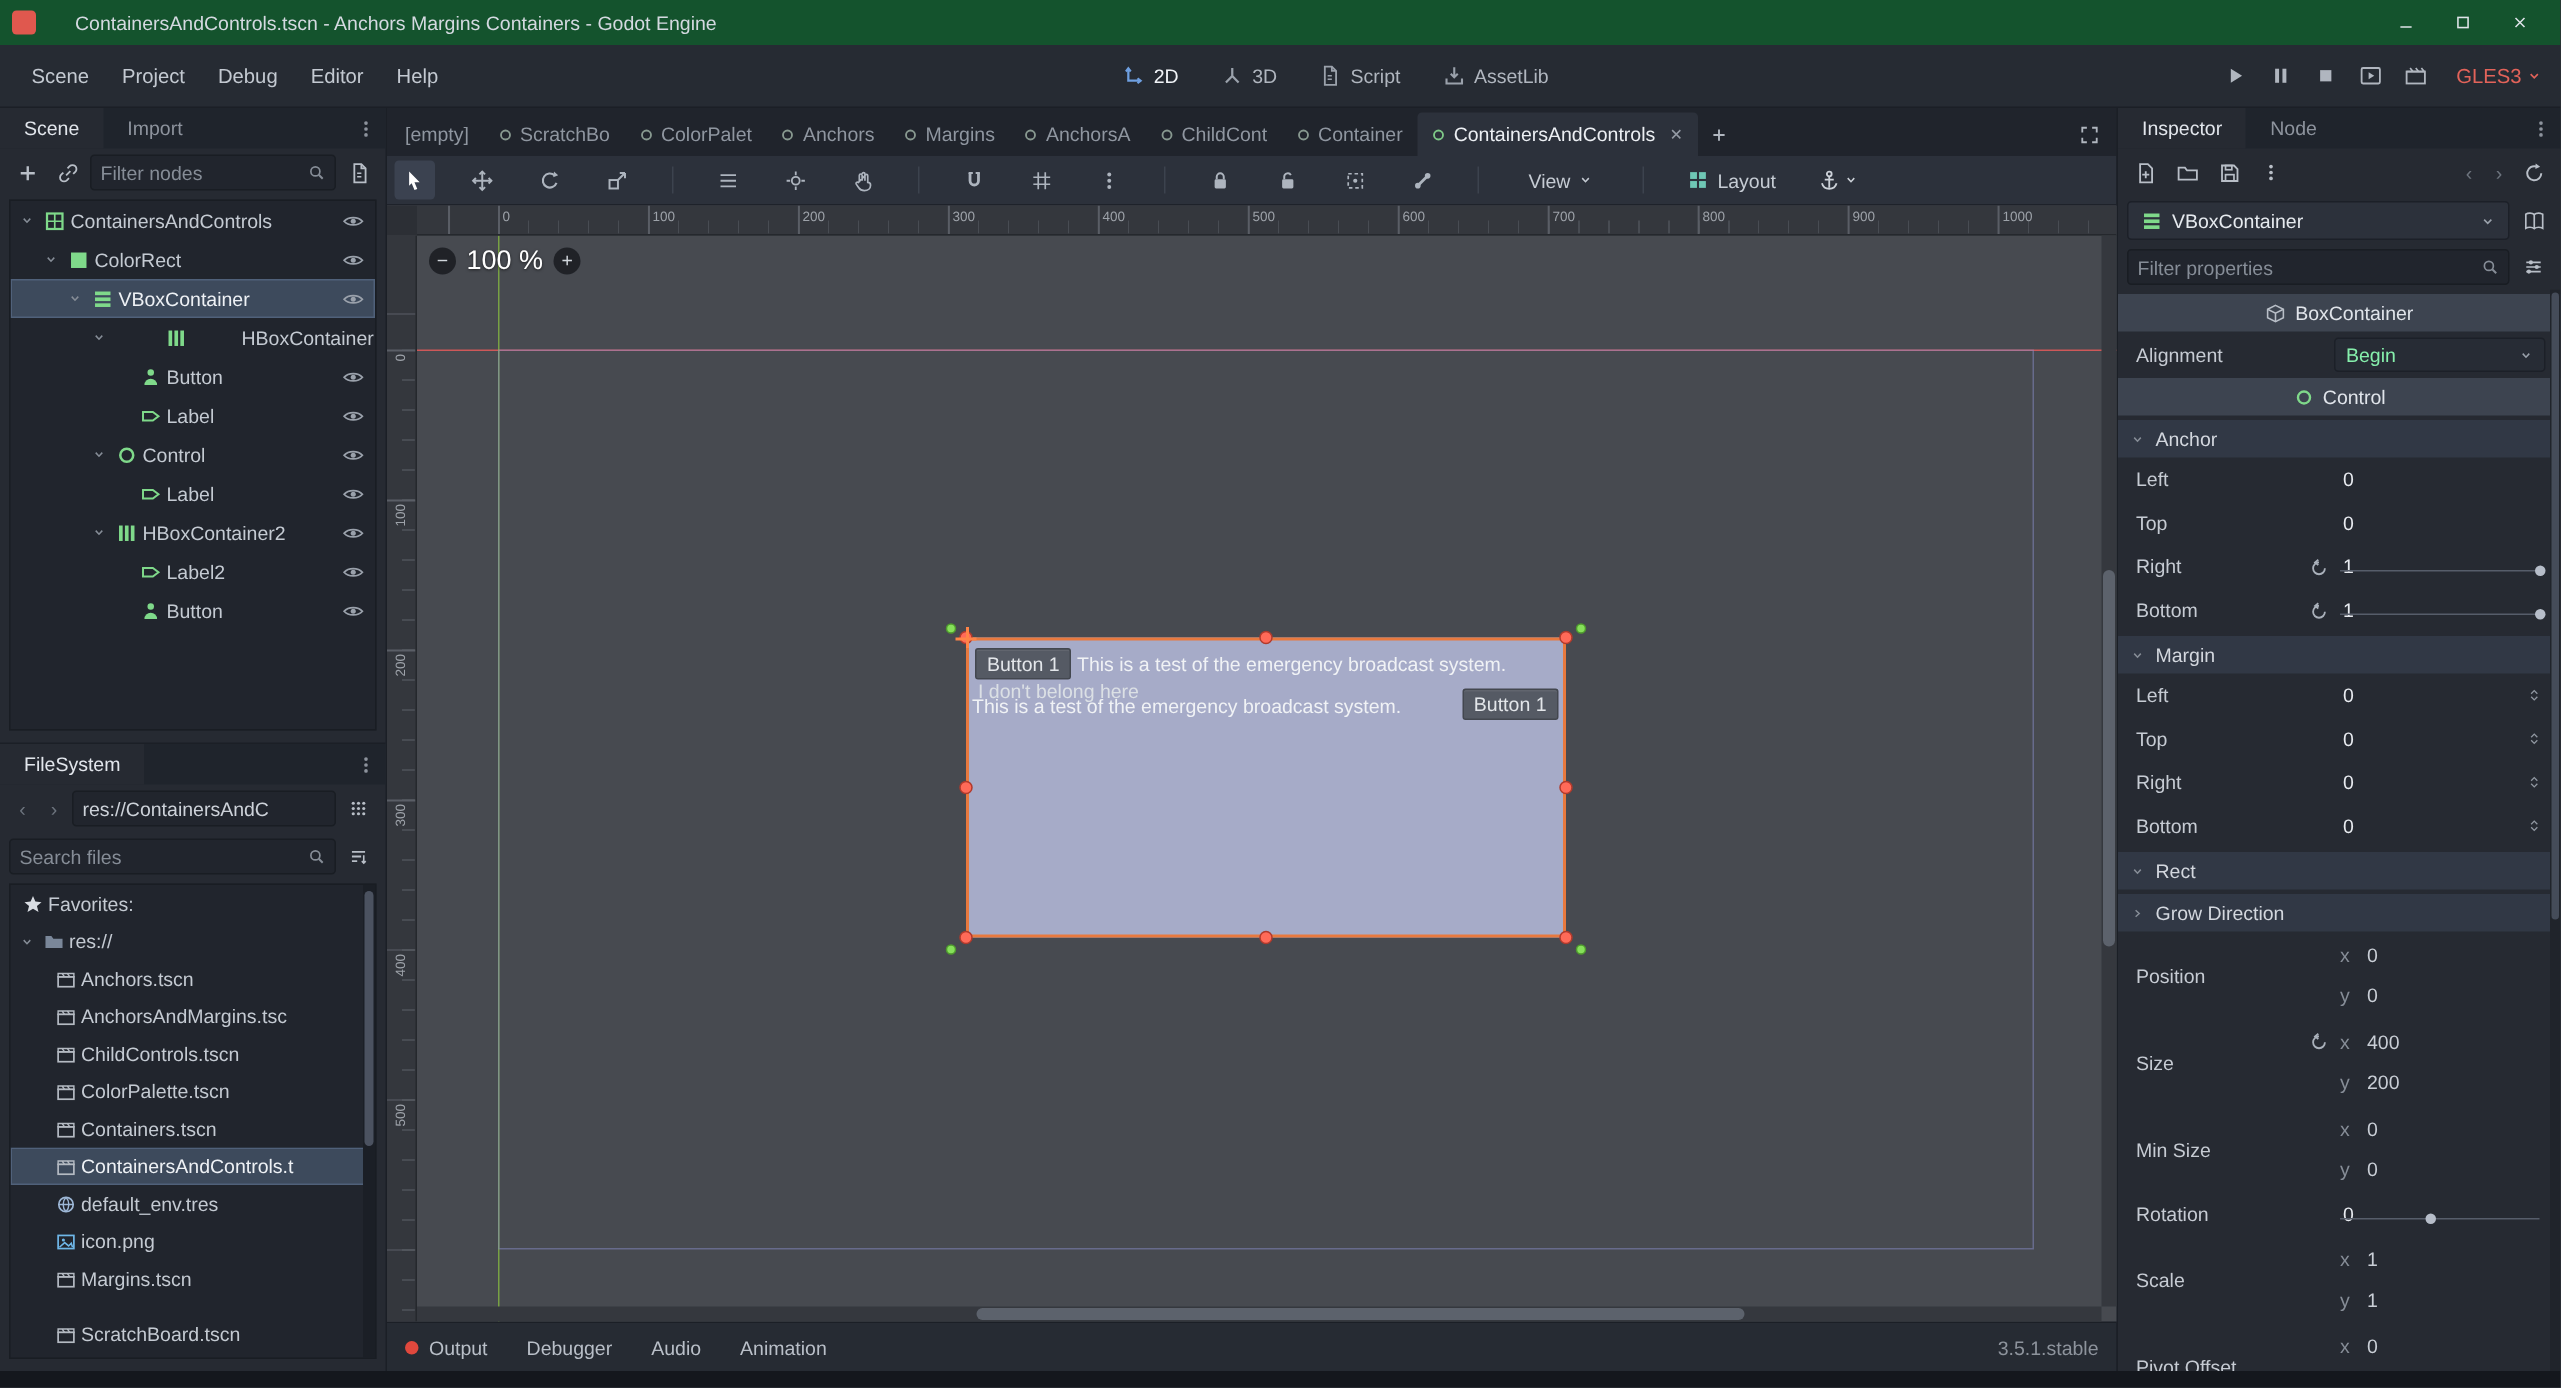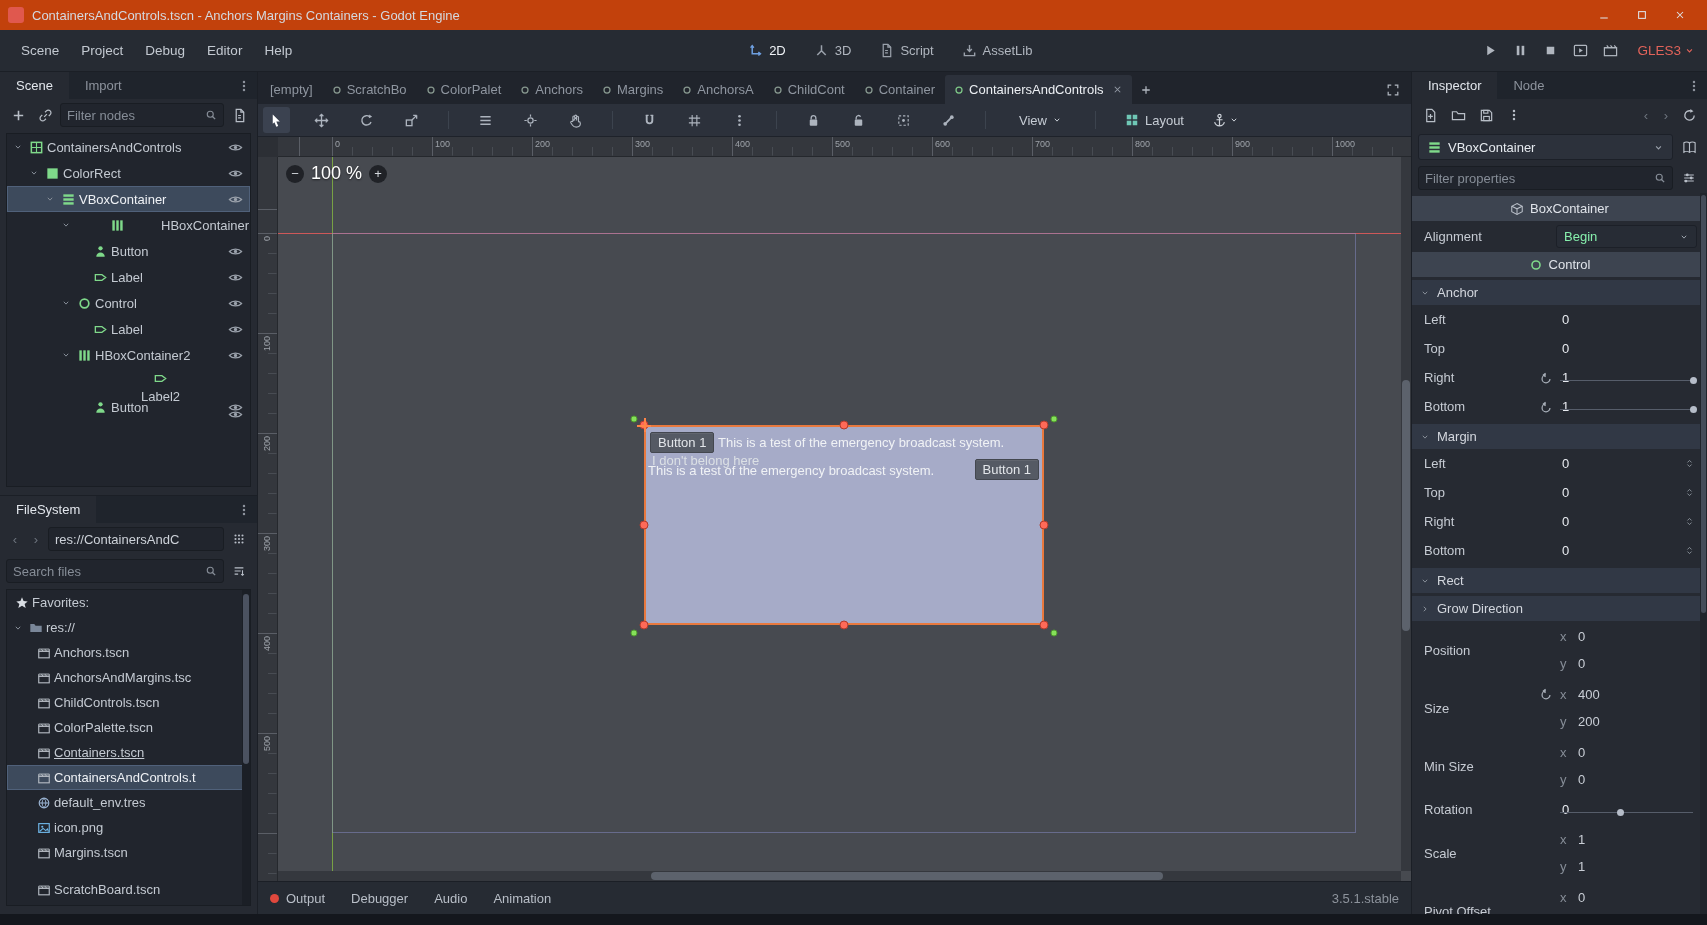--- a/index.html
+++ b/index.html
@@ -2,21 +2,21 @@
 <html><head>
 <meta charset="utf-8">
 <style>
   * { box-sizing: border-box; margin: 0; padding: 0; }
   html,body { width:1707px; height:925px; overflow:hidden; }
   body { font-family:"Liberation Sans", sans-serif; font-size:13px; background:#15181e; color:#c9ced6; }
 
   .window { width:1707px; height:925px; display:flex; flex-direction:column; }
 
   
-  .titlebar { height:30px; background:#c2410c; display:flex; align-items:center; padding:0 8px; gap:8px; flex:none; }
+  .titlebar { height:30px; background:#14532d; display:flex; align-items:center; padding:0 8px; gap:26px; flex:none; }
   .app-icon { width:16px; height:16px; border-radius:3px; background:#e0584e; flex:none; }
   .title-text { color:#d4d9e0; font-size:13px; white-space:nowrap; }
   .win-controls { margin-left:auto; display:flex; }
   .win-btn { width:38px; height:26px; display:flex; align-items:center; justify-content:center; color:#dfe3e8; }
 
   
   .menubar { height:42px; background:#262b33; border-bottom:1px solid #1b1f26; display:flex; align-items:center; flex:none; }
   .menus { display:flex; height:100%; margin-left:10px; }
   .menu-item { padding:0 11px; display:flex; align-items:center; color:#c3c9d1; font-size:13.5px; }
   .modes { display:flex; gap:4px; margin:0 auto; }
@@ -543,21 +543,21 @@
                 </svg>
               </span>
               <span class="name">HBoxContainer2</span>
               <span class="eye icon i15">
                 <svg viewBox="0 0 16 16" xmlns="http://www.w3.org/2000/svg">
                   <path d="M1.5 8 C4.5 4.5 11.5 4.5 14.5 8 C11.5 11.5 4.5 11.5 1.5 8 Z" stroke="currentColor" fill="none" stroke-width="1.3"></path>
                   <circle cx="8" cy="8" r="1.8" fill="currentColor"></circle>
                 </svg>
               </span>
             </div>
-            <div class="tree-row" style="padding-left: 67px; flex-direction: column;">
+            <div class="tree-row" style="padding-left: 67px;">
               <span class="expander"></span>
               <span class="icon i15 node-icon">
                 <svg viewBox="0 0 16 16" xmlns="http://www.w3.org/2000/svg">
                   <path d="M2.5 5 H9.5 L13.5 8 L9.5 11 H2.5 Z" stroke="currentColor" fill="none" stroke-width="1.4"></path>
                 </svg>
               </span>
               <span class="name">Label2</span>
               <span class="eye icon i15">
                 <svg viewBox="0 0 16 16" xmlns="http://www.w3.org/2000/svg">
                   <path d="M1.5 8 C4.5 4.5 11.5 4.5 14.5 8 C11.5 11.5 4.5 11.5 1.5 8 Z" stroke="currentColor" fill="none" stroke-width="1.3"></path>
@@ -696,21 +696,21 @@
             </div>
             <div class="tree-row fs-row" style="padding-left: 30px;">
               <span class="icon i14 c-file">
                 <svg viewBox="0 0 16 16" xmlns="http://www.w3.org/2000/svg">
                   <rect x="2" y="6" width="12" height="7.5" stroke="currentColor" fill="none" stroke-width="1.3"></rect>
                   <path d="M2 3.5 h12 v2.5 h-12 z M5 3.5 l2 2.5 M9 3.5 l2 2.5" stroke="currentColor" fill="none" stroke-width="1.1"></path>
                 </svg>
               </span>
               <span class="name">ColorPalette.tscn</span>
             </div>
-            <div class="tree-row fs-row" style="padding-left: 30px; text-decoration: underline;">
+            <div class="tree-row fs-row" style="padding-left: 30px;">
               <span class="icon i14 c-file">
                 <svg viewBox="0 0 16 16" xmlns="http://www.w3.org/2000/svg">
                   <rect x="2" y="6" width="12" height="7.5" stroke="currentColor" fill="none" stroke-width="1.3"></rect>
                   <path d="M2 3.5 h12 v2.5 h-12 z M5 3.5 l2 2.5 M9 3.5 l2 2.5" stroke="currentColor" fill="none" stroke-width="1.1"></path>
                 </svg>
               </span>
               <span class="name">Containers.tscn</span>
             </div>
             <div class="tree-row fs-row selected" style="padding-left: 30px;">
               <span class="icon i14 c-file">

